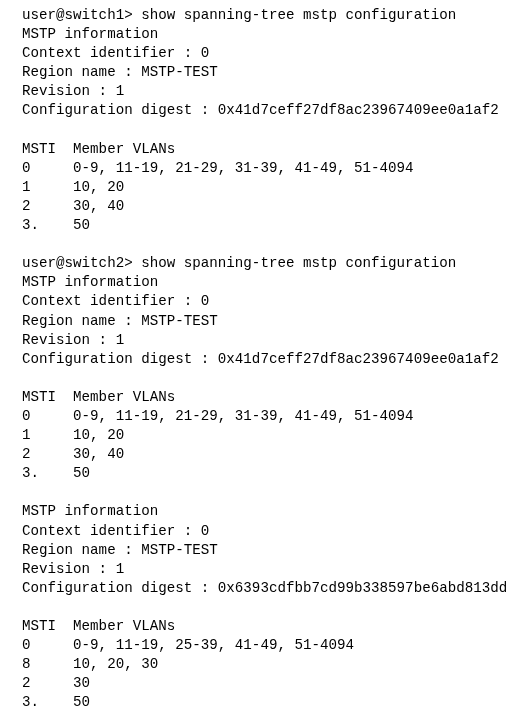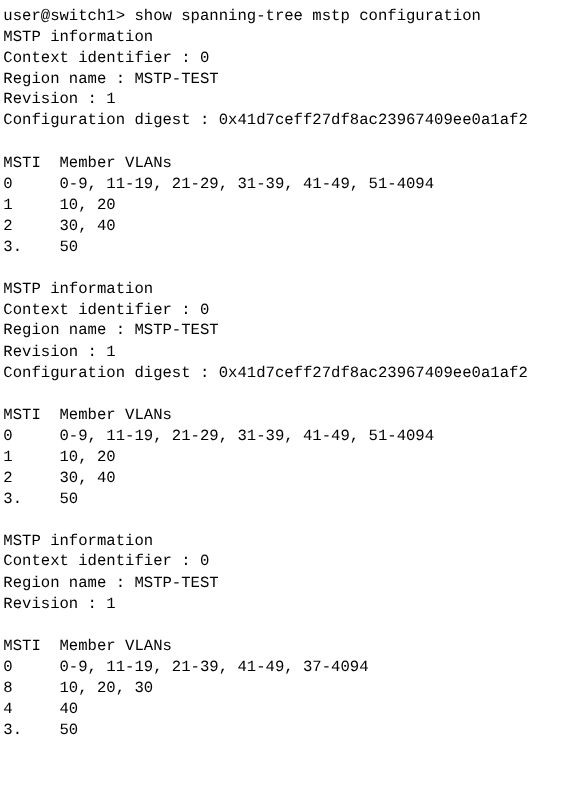--- a/index.html
+++ b/index.html
@@ -8,21 +8,21 @@
     padding: 0;
     background: #ffffff;
   }
   body {
     width: 525px;
     height: 720px;
     overflow: hidden;
     font-family: "Liberation Mono", "DejaVu Sans Mono", monospace;
   }
   #terminal {
-    padding: 6px 0 0 3px;
+    padding: 6px 0 0 22px;
     box-sizing: border-box;
     width: 519px;
     height: 720px;
   }
   .line {
     font-family: "Liberation Mono", "DejaVu Sans Mono", monospace;
     font-size: 14.2px;
     line-height: 19.1px;
     color: #000000;
     white-space: pre;
@@ -52,41 +52,43 @@
     <div class="line">MSTI  Member VLANs</div>
     <div class="line">0     0-9, 11-19, 21-29, 31-39, 41-49, 51-4094</div>
     <div class="line">1     10, 20</div>
     <div class="line">2     30, 40</div>
     <div class="line">3.    50</div>
   </div>
 
   <div class="blank"></div>
 
   <div class="block">
+    <div class="line">user@switch2&gt; show spanning-tree mstp configuration</div>
     <div class="line">MSTP information</div>
     <div class="line">Context identifier : 0</div>
     <div class="line">Region name : MSTP-TEST</div>
     <div class="line">Revision : 1</div>
     <div class="line">Configuration digest : 0x41d7ceff27df8ac23967409ee0a1af2</div>
     <div class="blank"></div>
     <div class="line">MSTI  Member VLANs</div>
     <div class="line">0     0-9, 11-19, 21-29, 31-39, 41-49, 51-4094</div>
     <div class="line">1     10, 20</div>
     <div class="line">2     30, 40</div>
     <div class="line">3.    50</div>
   </div>
 
   <div class="blank"></div>
 
   <div class="block">
     <div class="line">MSTP information</div>
     <div class="line">Context identifier : 0</div>
     <div class="line">Region name : MSTP-TEST</div>
     <div class="line">Revision : 1</div>
+    <div class="line">Configuration digest : 0x6393cdfbb7cd99b338597be6abd813dd</div>
     <div class="blank"></div>
     <div class="line">MSTI  Member VLANs</div>
-    <div class="line">0     0-9, 11-19, 21-39, 41-49, 37-4094</div>
+    <div class="line">0     0-9, 11-19, 25-39, 41-49, 51-4094</div>
     <div class="line">8     10, 20, 30</div>
-    <div class="line">4     40</div>
+    <div class="line">2     30</div>
     <div class="line">3.    50</div>
   </div>
 
 </div>
 
 </body></html>

